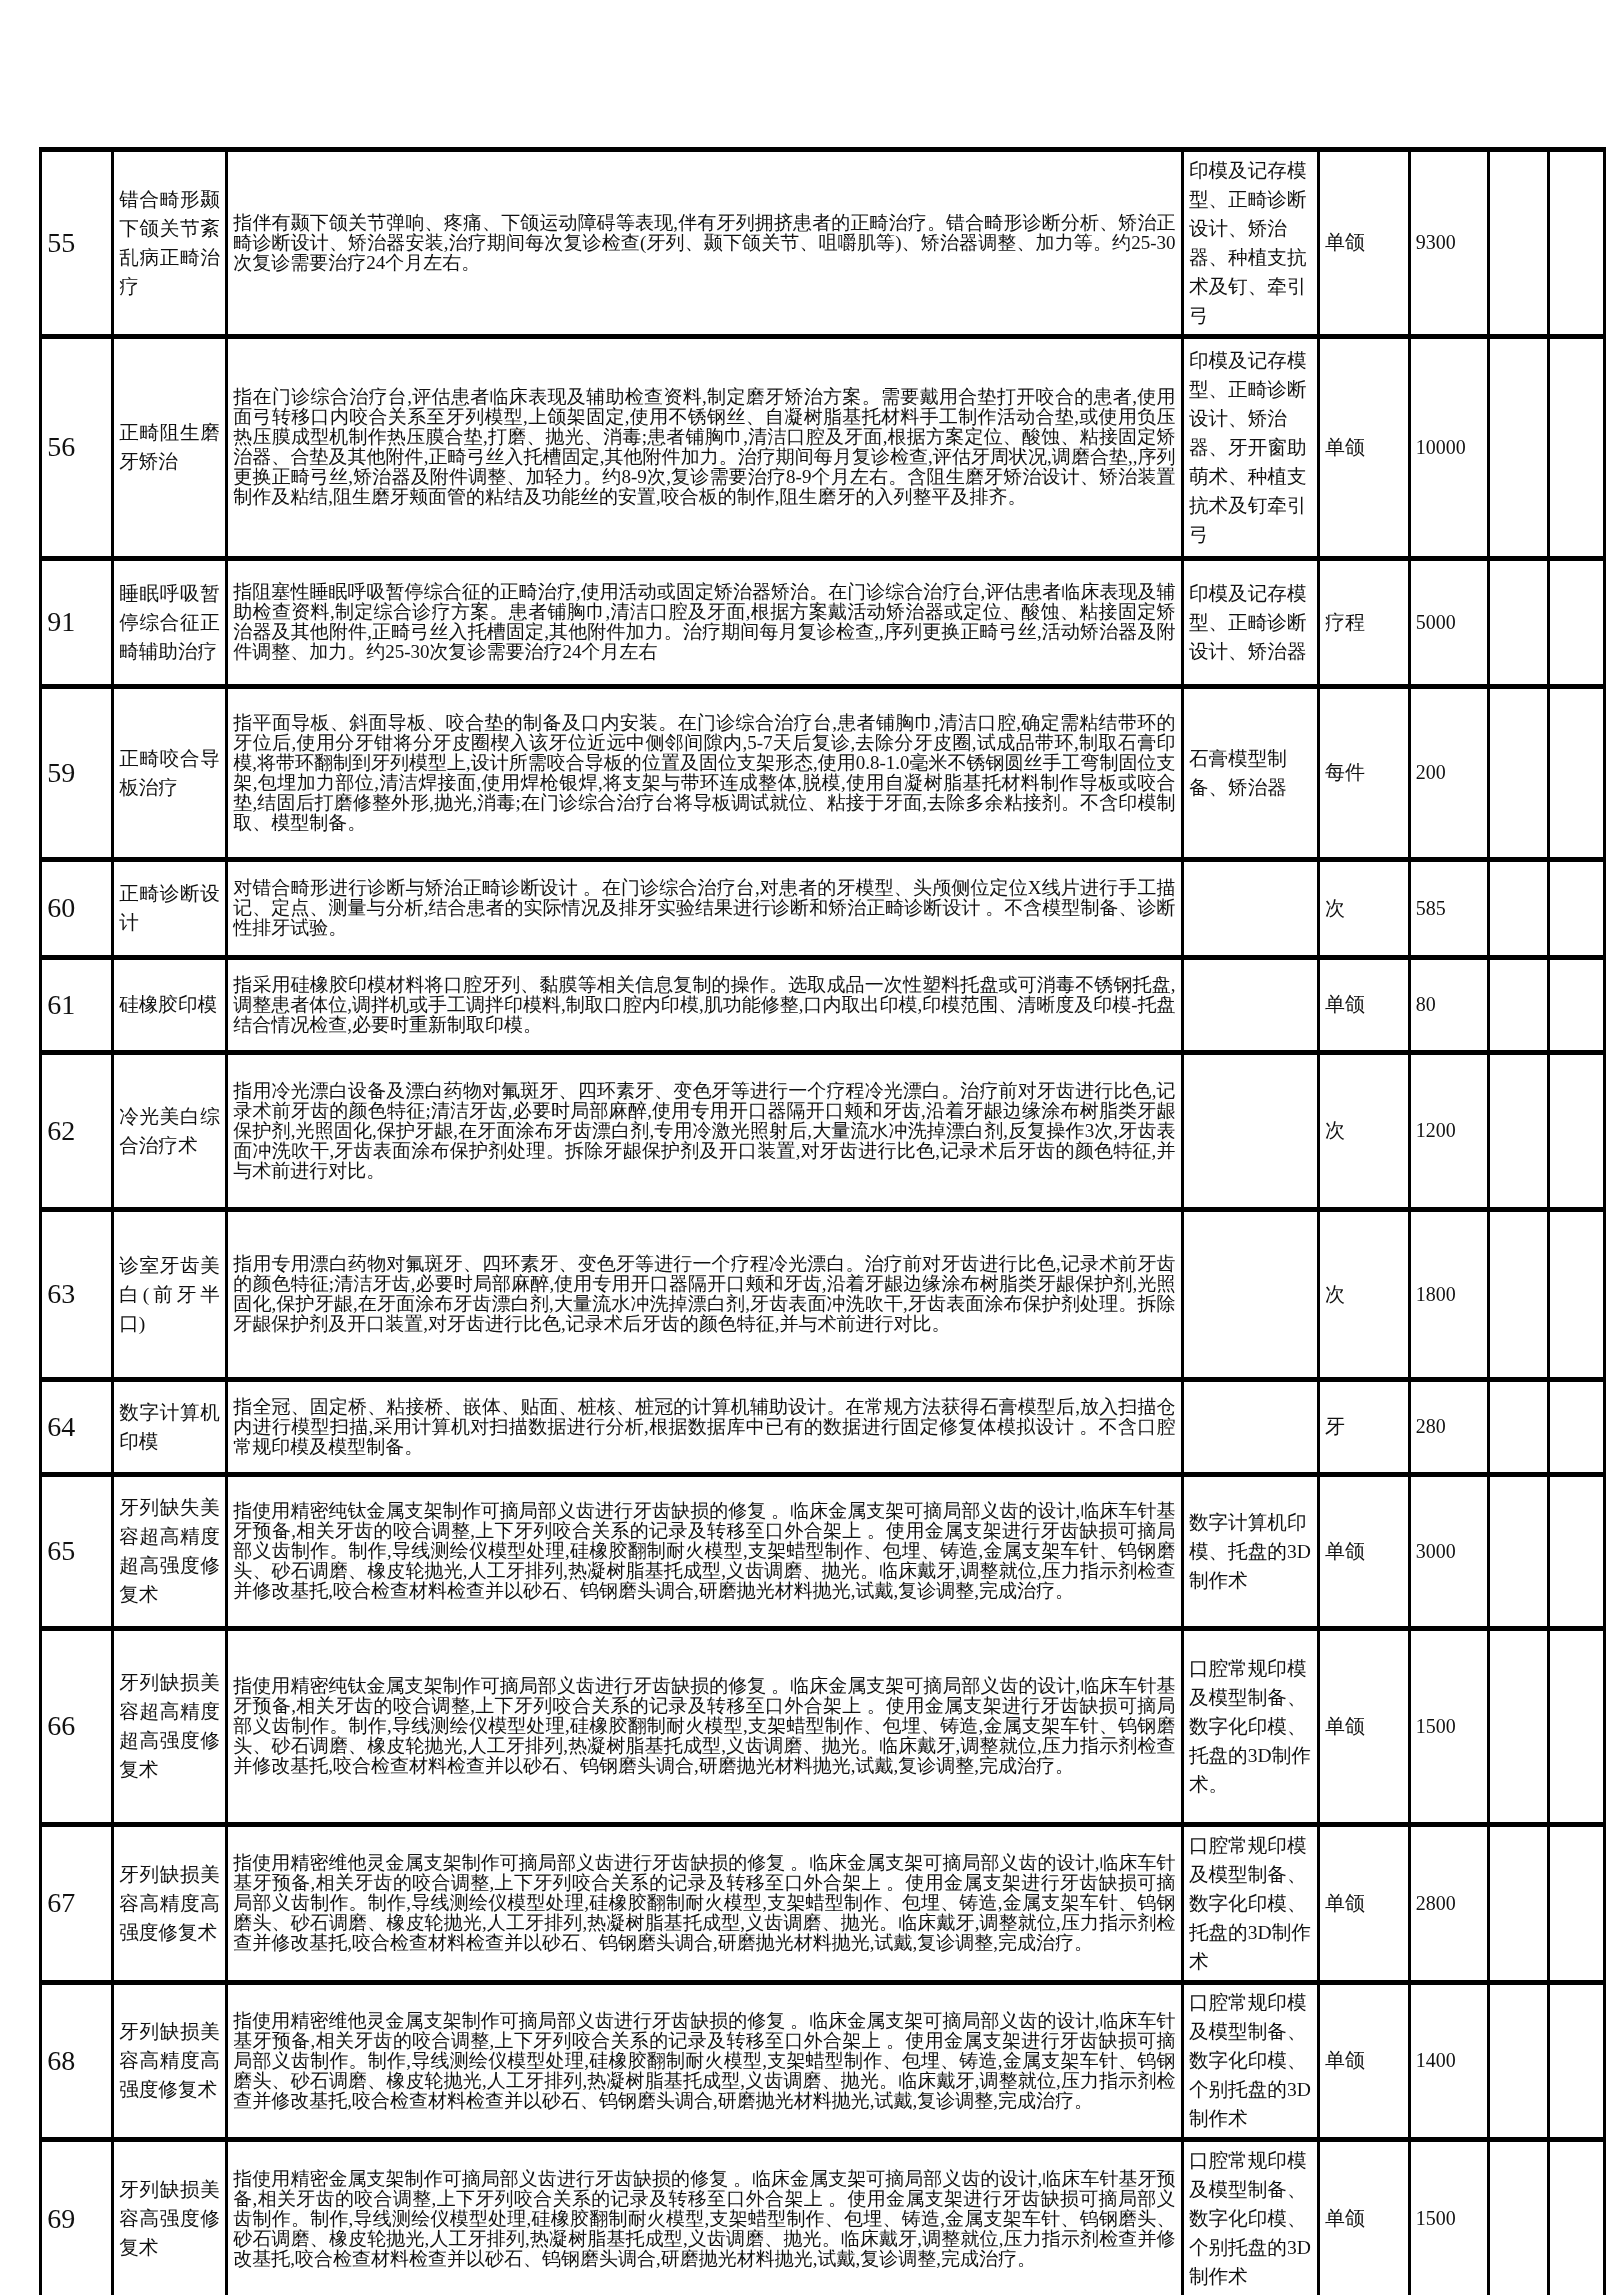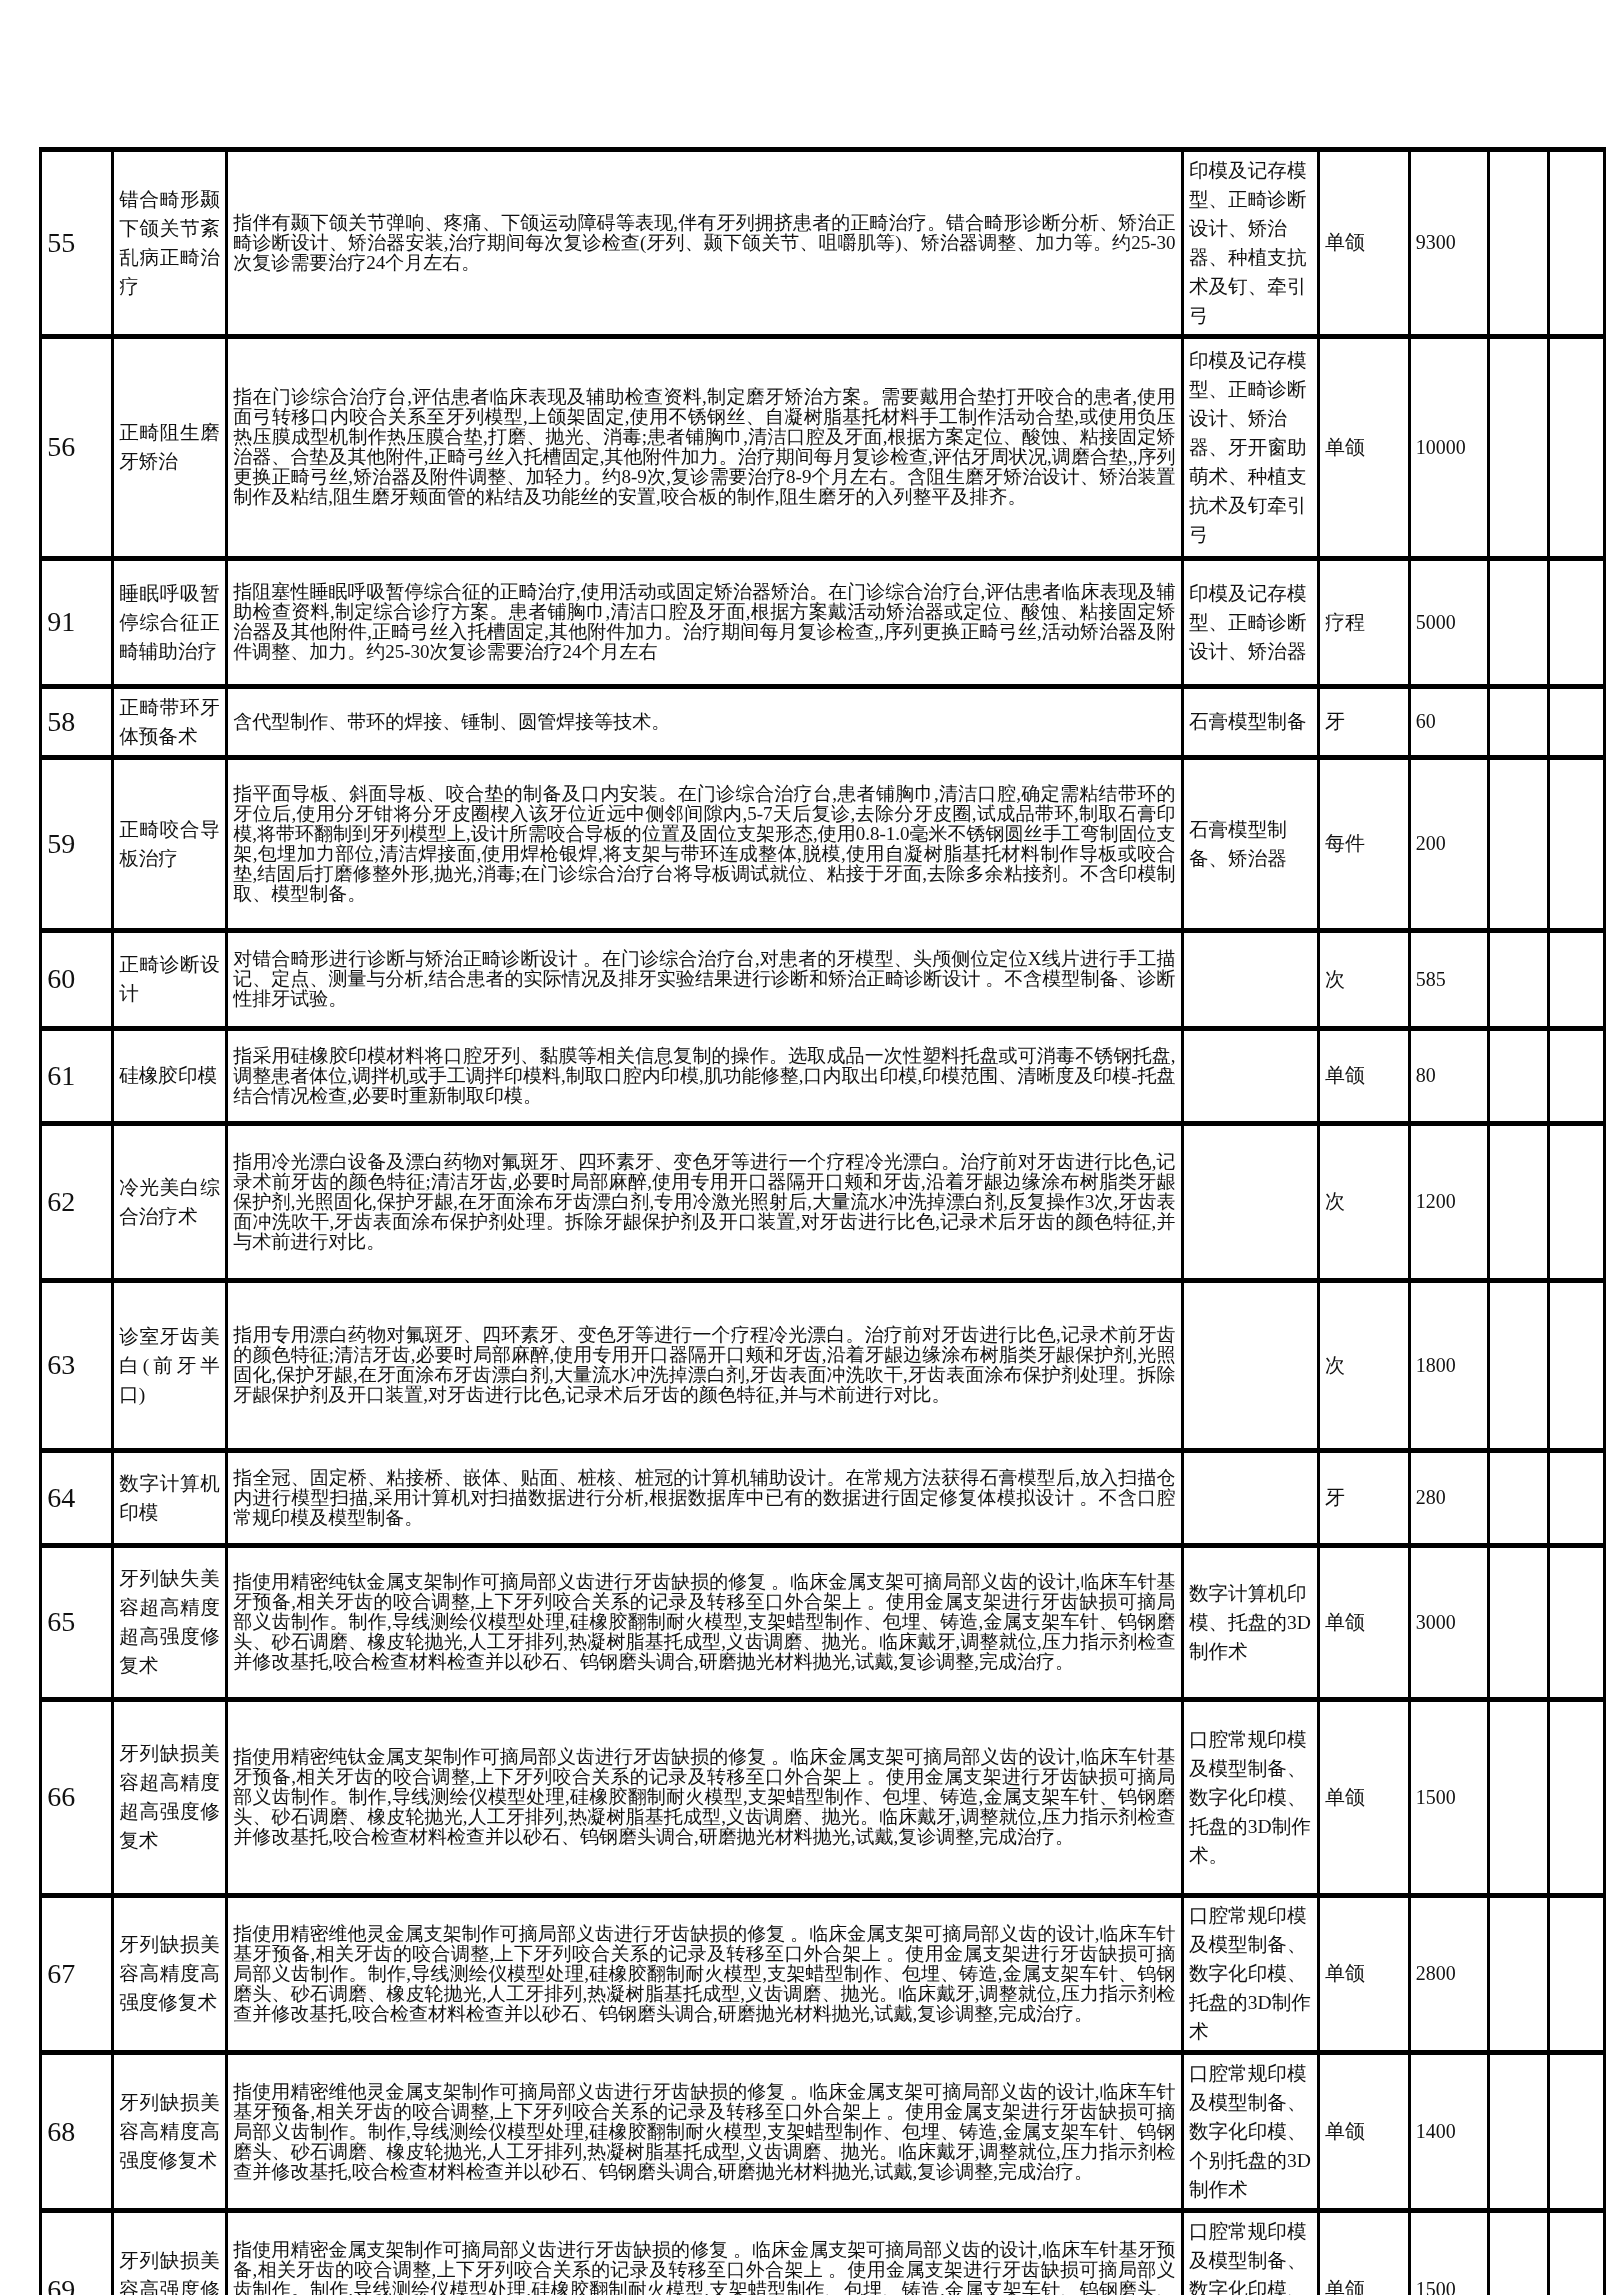--- a/index.html
+++ b/index.html
@@ -93,30 +93,20 @@
         <td class="c-seq">91</td>
         <td class="c-name">睡眠呼吸暂停综合征正畸辅助治疗</td>
         <td class="c-desc">指阻塞性睡眠呼吸暂停综合征的正畸治疗,使用活动或固定矫治器矫治。在门诊综合治疗台,评估患者临床表现及辅助检查资料,制定综合诊疗方案。患者铺胸巾,清洁口腔及牙面,根据方案戴活动矫治器或定位、酸蚀、粘接固定矫治器及其他附件,正畸弓丝入托槽固定,其他附件加力。治疗期间每月复诊检查,,序列更换正畸弓丝,活动矫治器及附件调整、加力。约25-30次复诊需要治疗24个月左右</td>
         <td class="c-items">印模及记存模型、正畸诊断设计、矫治器</td>
         <td class="c-unit">疗程</td>
         <td class="c-price">5000</td>
         <td class="c-empty"></td>
         <td class="c-empty"></td>
       </tr>
 
-      <tr style="height:59px">
-        <td class="c-seq">58</td>
-        <td class="c-name">正畸带环牙体预备术</td>
-        <td class="c-desc">含代型制作、带环的焊接、锤制、圆管焊接等技术。</td>
-        <td class="c-items">石膏模型制备</td>
-        <td class="c-unit">牙</td>
-        <td class="c-price">60</td>
-        <td class="c-empty"></td>
-        <td class="c-empty"></td>
-      </tr>
 
       <tr style="height:173px">
         <td class="c-seq">59</td>
         <td class="c-name">正畸咬合导板治疗</td>
         <td class="c-desc">指平面导板、斜面导板、咬合垫的制备及口内安装。在门诊综合治疗台,患者铺胸巾,清洁口腔,确定需粘结带环的牙位后,使用分牙钳将分牙皮圈楔入该牙位近远中侧邻间隙内,5-7天后复诊,去除分牙皮圈,试成品带环,制取石膏印模,将带环翻制到牙列模型上,设计所需咬合导板的位置及固位支架形态,使用0.8-1.0毫米不锈钢圆丝手工弯制固位支架,包埋加力部位,清洁焊接面,使用焊枪银焊,将支架与带环连成整体,脱模,使用自凝树脂基托材料制作导板或咬合垫,结固后打磨修整外形,抛光,消毒;在门诊综合治疗台将导板调试就位、粘接于牙面,去除多余粘接剂。不含印模制取、模型制备。</td>
         <td class="c-items">石膏模型制备、矫治器</td>
         <td class="c-unit">每件</td>
         <td class="c-price">200</td>
         <td class="c-empty"></td>
         <td class="c-empty"></td>

